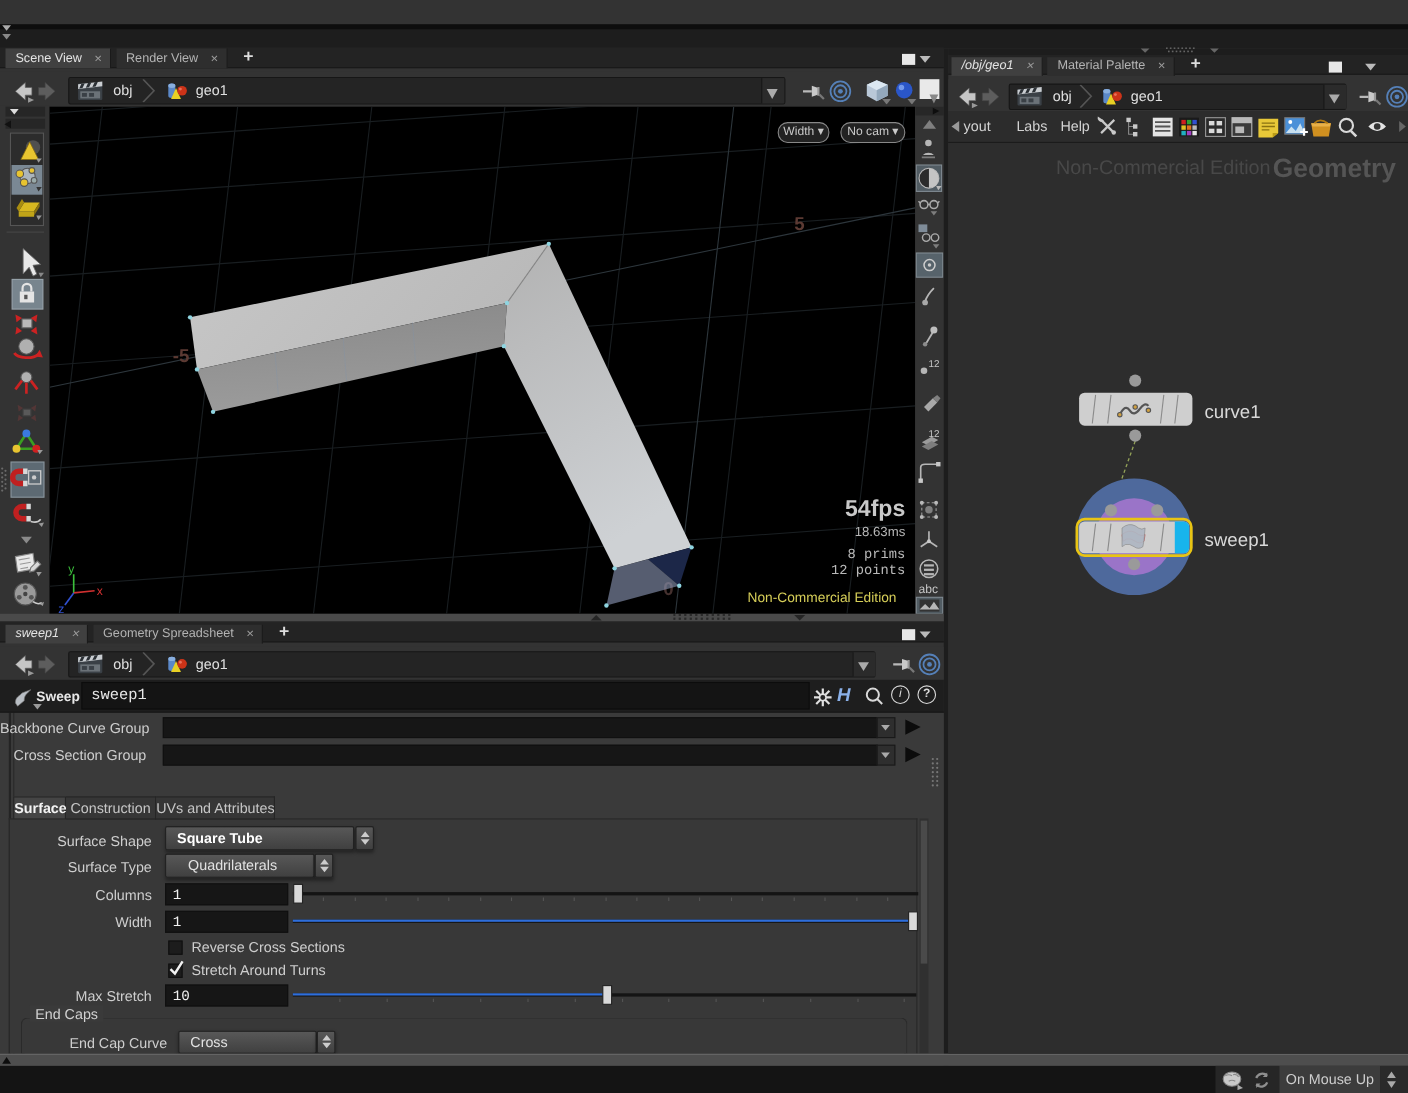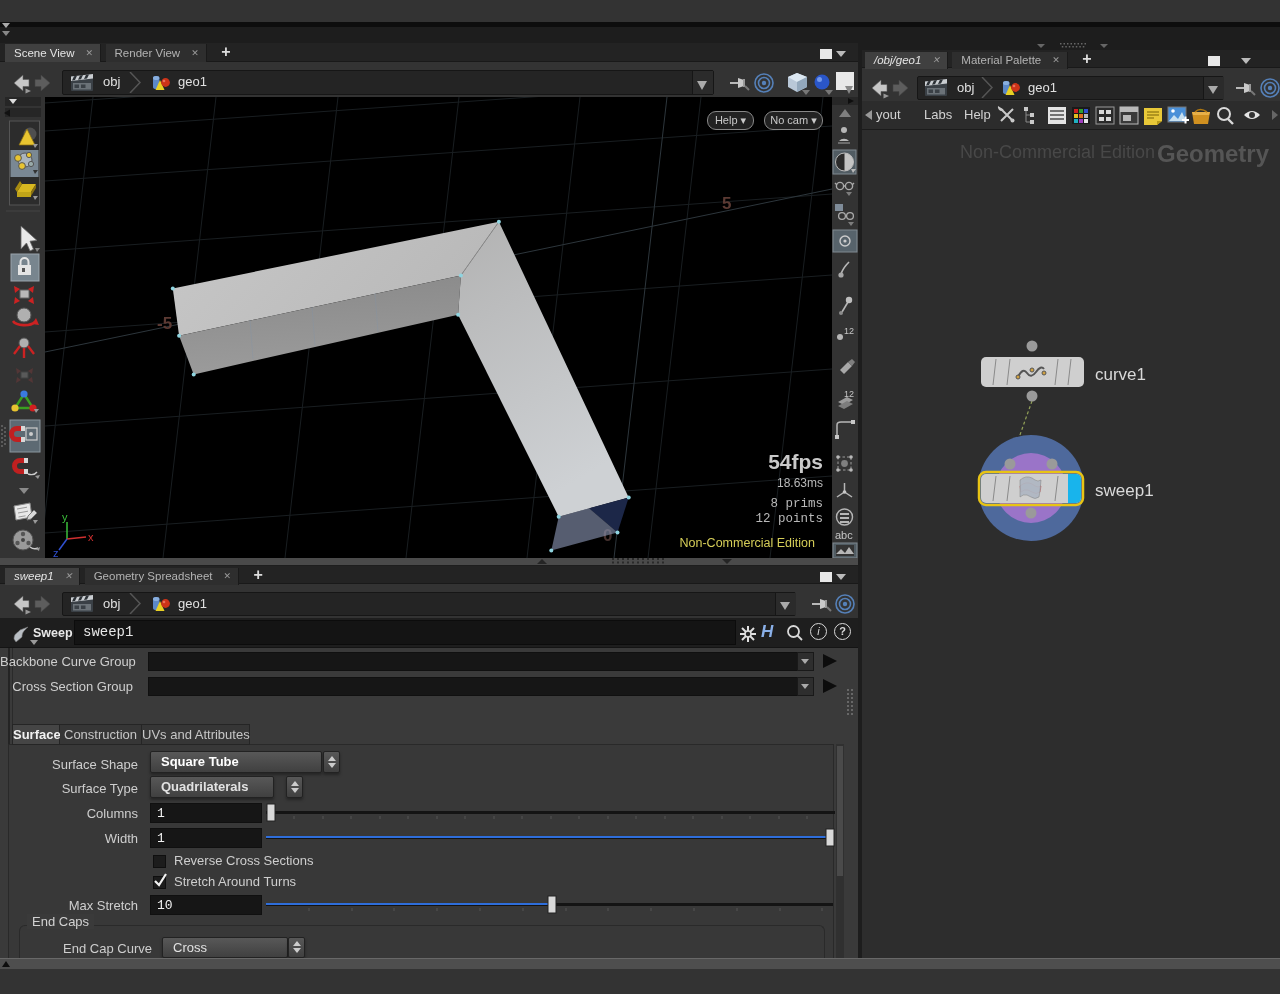--- a/index.html
+++ b/index.html
@@ -287,21 +287,21 @@
     <text x="8" y="460" fill="#3050d0">z</text>
   </g>
 
   <text x="778" y="372" fill="#c9c9c9" font-size="21" font-weight="bold" text-anchor="end" font-family="Liberation Sans">54fps</text>
   <text x="778" y="390" fill="#b9b9b9" font-size="12" text-anchor="end" font-family="Liberation Sans">18.63ms</text>
   <text x="778" y="410" fill="#b9b9b9" font-size="12.5" text-anchor="end" font-family="Liberation Mono, monospace">8  prims</text>
   <text x="778" y="425" fill="#b9b9b9" font-size="12.5" text-anchor="end" font-family="Liberation Mono, monospace">12 points</text>
   <text x="770" y="450" fill="#d6ce58" font-size="12.5" text-anchor="end" font-family="Liberation Sans">Non-Commercial Edition</text>
 </svg>
   
-  <div class="abs" style="left:662px;top:14px;width:47px;height:19px;border:1px solid #888;border-radius:9px;background:#222;color:#c9c9c9;font-size:11px;text-align:center;line-height:17px;">Help ▾</div>
+  <div class="abs" style="left:662px;top:14px;width:47px;height:19px;border:1px solid #888;border-radius:9px;background:#222;color:#c9c9c9;font-size:11px;text-align:center;line-height:17px;">Width ▾</div>
   <div class="abs" style="left:719px;top:14px;width:59px;height:19px;border:1px solid #888;border-radius:9px;background:#222;color:#c9c9c9;font-size:11px;text-align:center;line-height:17px;">No cam ▾</div>
 </div>
 
 <div class="abs" id="rtoolbar" style="left:832px;top:97px;width:26px;height:461px;background:#333;">
 <svg width="26" height="461" viewBox="0 0 26 461" opacity="0.88">
   <rect x="0" y="0" width="26" height="8" fill="#262626"></rect>
   <path d="M16 1 l0 6 6 -3 z" fill="#0a0a0a"></path>
   <path d="M7 20 l12 0 -6 -8 z" fill="#8a8a8a"></path>
 
   <circle cx="12" cy="33" r="3" fill="#c9c9c9"></circle>
@@ -535,21 +535,21 @@
   <div class="abs" style="left:142px;top:76px;width:108px;height:21px;background:#363636;border:1px solid #252525;border-left:none;color:#c6c6c6;text-align:center;line-height:19px;">UVs and Attributes</div>
 
   <div class="abs" style="left:10px;top:109px;width:128px;text-align:right;">Surface Shape</div>
   <div class="abs" style="left:150px;top:103px;width:172px;height:22px;background:linear-gradient(#585858,#404040);border:1px solid #222;border-radius:2px;color:#fff;font-weight:bold;line-height:20px;padding-left:10px;box-shadow:0 2px 3px rgba(0,0,0,0.35);">Square Tube</div>
   <div class="abs" style="left:323px;top:103px;width:17px;height:22px;background:linear-gradient(#585858,#404040);border:1px solid #222;border-radius:2px;box-shadow:0 2px 3px rgba(0,0,0,0.35);">
     <div class="abs" style="left:4px;top:4px;width:0;height:0;border-left:4px solid transparent;border-right:4px solid transparent;border-bottom:5px solid #ccc;"></div>
     <div class="abs" style="left:4px;top:11px;width:0;height:0;border-left:4px solid transparent;border-right:4px solid transparent;border-top:5px solid #ccc;"></div>
   </div>
 
   <div class="abs" style="left:10px;top:133px;width:128px;text-align:right;">Surface Type</div>
-  <div class="abs" style="left:150px;top:128px;width:124px;height:22px;background:linear-gradient(#585858,#404040);border:1px solid #222;border-radius:2px;color:#e2e2e2;line-height:20px;padding-left:10px;box-shadow:0 2px 3px rgba(0,0,0,0.35);font-weight:bold;">Quadrilaterals</div>
+  <div class="abs" style="left:150px;top:128px;width:136px;height:22px;background:linear-gradient(#585858,#404040);border:1px solid #222;border-radius:2px;color:#e2e2e2;line-height:20px;padding-left:20px;box-shadow:0 2px 3px rgba(0,0,0,0.35);">Quadrilaterals</div>
   <div class="abs" style="left:286px;top:128px;width:17px;height:22px;background:linear-gradient(#585858,#404040);border:1px solid #222;border-radius:2px;box-shadow:0 2px 3px rgba(0,0,0,0.35);">
     <div class="abs" style="left:4px;top:4px;width:0;height:0;border-left:4px solid transparent;border-right:4px solid transparent;border-bottom:5px solid #ccc;"></div>
     <div class="abs" style="left:4px;top:11px;width:0;height:0;border-left:4px solid transparent;border-right:4px solid transparent;border-top:5px solid #ccc;"></div>
   </div>
 
   <div class="abs" style="left:10px;top:158px;width:128px;text-align:right;">Columns</div>
   <div class="abs" style="left:150px;top:155px;width:112px;height:20px;background:#161616;border:1px solid #101010;color:#f2f2f2;font-family:'Liberation Mono',monospace;font-size:13px;line-height:19px;padding-left:6px;">1</div>
   <svg class="abs" style="left:266px;top:155px" width="569" height="20" viewBox="0 0 569 20">
     <rect x="0" y="8" width="569" height="3" fill="#141414"></rect>
     <g stroke="#555" stroke-width="1">
@@ -624,20 +624,37 @@
     <div class="abs" style="left:4px;top:10px;width:0;height:0;border-left:4px solid transparent;border-right:4px solid transparent;border-top:5px solid #ccc;"></div>
   </div>
 
   <div class="abs" style="left:836px;top:96px;width:8px;height:214px;background:#303030;"></div>
   <div class="abs" style="left:837px;top:98px;width:6px;height:130px;background:#4a4a4a;"></div>
 </div>
 
 <div class="abs" style="left:0;top:958px;width:1280px;height:11px;background:#4e4e4e;border-top:1px solid #686868;"></div>
 <div class="abs" style="left:2px;top:961px;width:0;height:0;border-left:4px solid transparent;border-right:4px solid transparent;border-bottom:6px solid #0d0d0d;"></div>
 
+<div class="abs" style="left:0;top:969px;width:1280px;height:25px;background:#141414;">
+  <div class="abs" style="left:1105px;top:0;width:58px;height:25px;background:#262626;"></div>
+  <svg class="abs" style="left:1110px;top:4px" width="22" height="18" viewBox="0 0 22 18">
+    <ellipse cx="10" cy="8" rx="8" ry="6.5" fill="#c9c9c9" stroke="#888"></ellipse>
+    <path d="M4 5 q3 -2 6 0 M7 10 q3 -2 6 0 M11 4 q3 -1 5 2" stroke="#888" fill="none"></path>
+    <path d="M15 13 l5 3 l-5 2 z" fill="#aaa"></path>
+  </svg>
+  <svg class="abs" style="left:1138px;top:4px" width="18" height="18" viewBox="0 0 18 18">
+    <path d="M4 7 A6 6 0 0 1 14 5 M14 11 A6 6 0 0 1 4 13" stroke="#8f8f8f" stroke-width="2" fill="none"></path>
+    <path d="M14 2 v4 h-4 z" fill="#8f8f8f"></path>
+        <path d="M4 16 v-4 h4 z" fill="#8f8f8f"></path>
+  </svg>
+  <div class="abs" style="left:1163px;top:0;width:92px;height:25px;background:#3c3c3c;color:#cdcdcd;font-size:13px;text-align:center;line-height:24px;">On Mouse Up</div>
+  <div class="abs" style="left:1255px;top:0;width:25px;height:25px;background:#2a2a2a;"></div>
+  <div class="abs" style="left:1261px;top:5px;width:0;height:0;border-left:4.5px solid transparent;border-right:4.5px solid transparent;border-bottom:6px solid #a9a9a9;"></div>
+  <div class="abs" style="left:1261px;top:14px;width:0;height:0;border-left:4.5px solid transparent;border-right:4.5px solid transparent;border-top:6px solid #a9a9a9;"></div>
+</div>
 
 <div class="abs" style="left:862px;top:44px;width:418px;height:6px;background:#1d1d1d;"></div>
 <div class="abs" style="left:1037px;top:44px;width:0;height:0;border-left:4px solid transparent;border-right:4px solid transparent;border-top:4px solid #666;"></div>
 <div class="abs" style="left:1100px;top:44px;width:0;height:0;border-left:4px solid transparent;border-right:4px solid transparent;border-top:4px solid #666;"></div>
 <svg class="abs" style="left:1060px;top:43px" width="28" height="6" viewBox="0 0 28 6">
       <g fill="#666">
         <rect x="0" y="0" width="1.5" height="1.5"></rect>
         <rect x="3.5" y="0" width="1.5" height="1.5"></rect>
         <rect x="7" y="0" width="1.5" height="1.5"></rect>
         <rect x="10.5" y="0" width="1.5" height="1.5"></rect>

